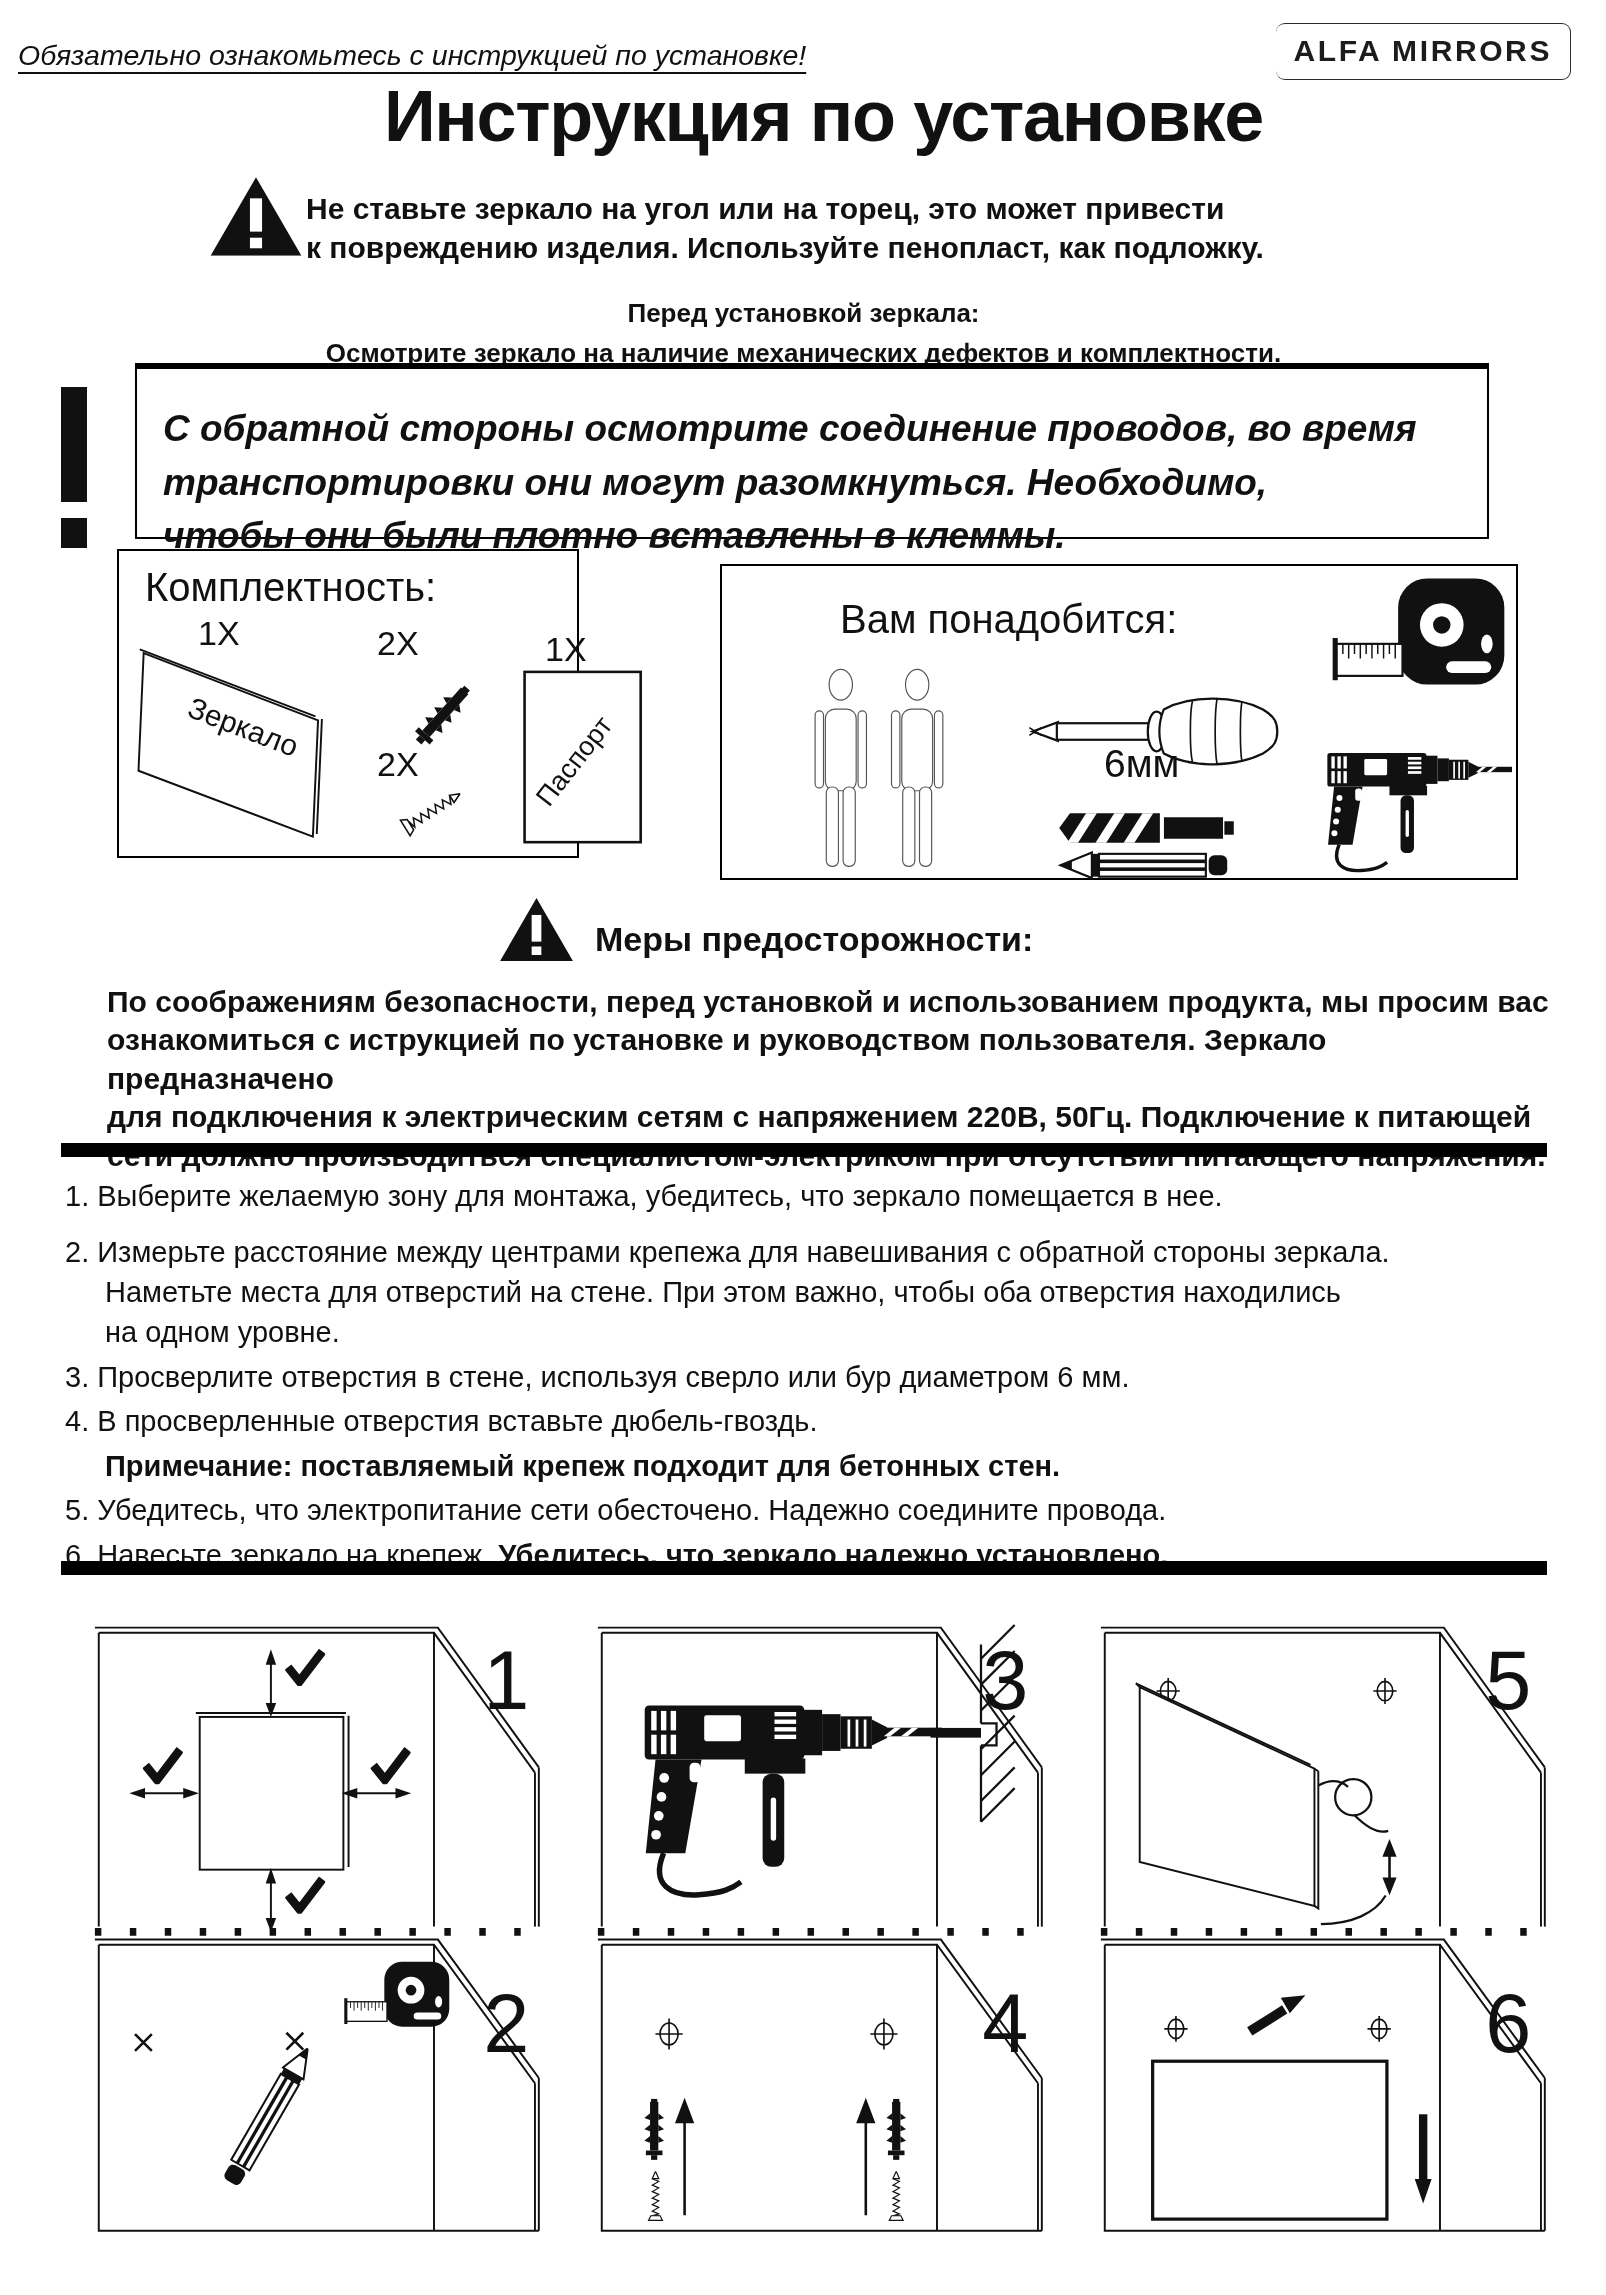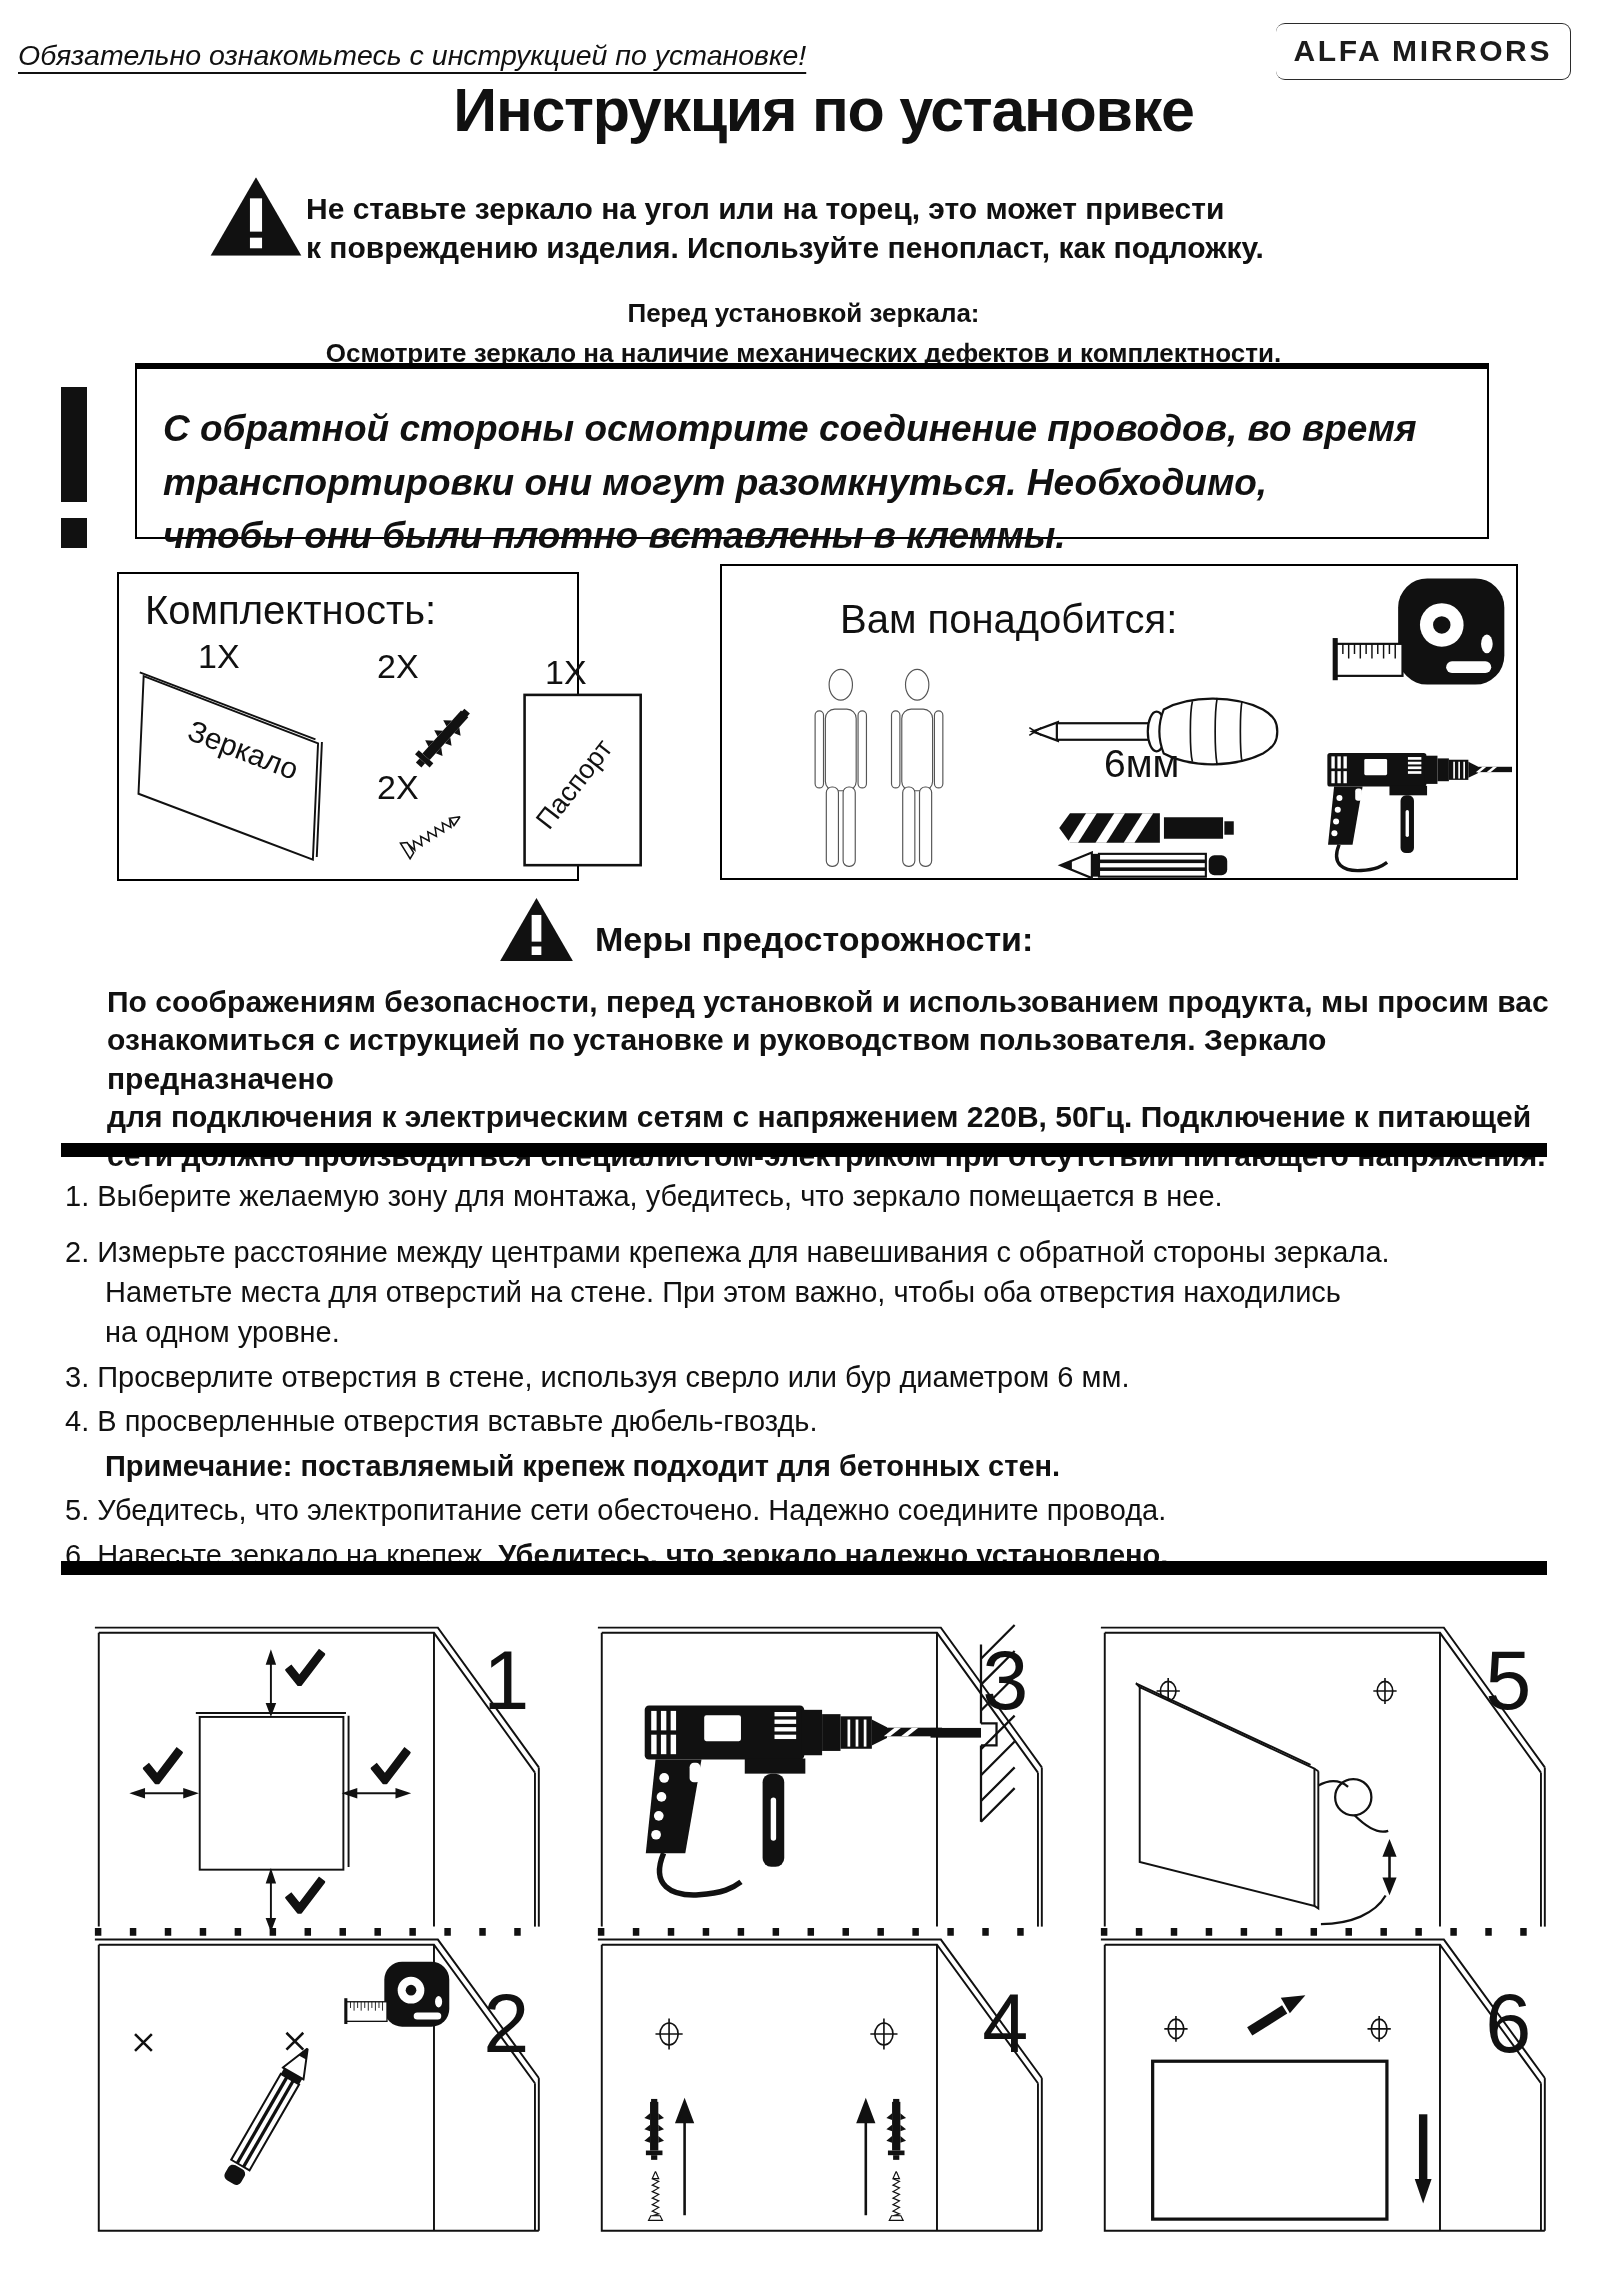--- a/index.html
+++ b/index.html
@@ -7,37 +7,37 @@
   body {
     position:relative; width:1607px; height:2295px;
     color:#111; font-family:"Liberation Sans", sans-serif; overflow:hidden;
   }
   .abs { position:absolute; }
   .pre { white-space:pre-line;margin-top:16px; }
 
   .top-note { left:18px; top:39px; font-size:28.5px; text-decoration:underline; text-underline-offset:6.5px;font-style:italic; }
   .brand { right:36px; top:23px; padding:10.4px 18px; font-size:30px; font-weight:600; letter-spacing:2.6px;
            border:1.9px solid #2b2b2b; border-left:none; border-radius:9px; color:#1c1c1c; }
-  .title { left:0; top:75px; width:100%; text-align:center; font-size:61px; font-weight:bold; letter-spacing:-1.3px;padding-left:40px; }
+  .title { left:0; top:75px; width:100%; text-align:center; font-size:72px; font-weight:bold; letter-spacing:-1.3px;padding-left:40px; }
 
   .warn1-icon { left:206px; top:177px; }
   .warn1-text { left:306px; top:173px; font-size:30px; font-weight:bold; line-height:1.3; }
 
   .before { left:0; top:277px; width:100%; text-align:center; font-size:26px; font-weight:bold; line-height:1.55; }
 
   .excl { left:61px; top:387px; width:26px; }
   .excl .bar { width:26px; height:115px; background:#111; }
   .excl .dot { width:26px; height:30px; background:#111; margin-top:15.5px; }
 
   .alert-box { left:135px; top:363px; width:1354px; height:176px; border:2.6px solid #000; border-top:6.5px solid #000;
                padding:17px 26px; }
   .alert-box .t { font-size:37px; font-weight:bold; font-style:italic; line-height:1.45; }
 
   .panel-box { border:2.6px solid #000; background:#fff; }
-  .kit-box { left:117px; top:572px; width:462px; height:309px; }
+  .kit-box { left:117px; top:549px; width:462px; height:309px; }
   .tools-box { left:720px; top:564px; width:798px; height:316px; }
   .box-title { font-size:40px; }
   .qty { font-size:34px; }
 
   .warn2-row { left:500px; top:897px; display:flex; align-items:flex-end; }
   .warn2-row .t { font-size:34px; font-weight:bold; margin-left:22px; padding-bottom:2.6px; }
 
   .para { left:107px; top:967px; width:1444px; font-size:30px; font-weight:bold; line-height:1.28; }
 
   .bar1 { left:61px; top:1143px; width:1486px; height:14.2px; background:#000; }

